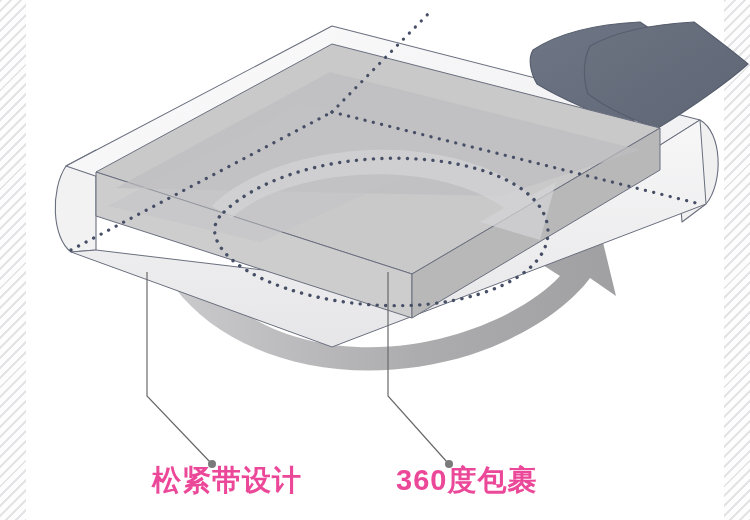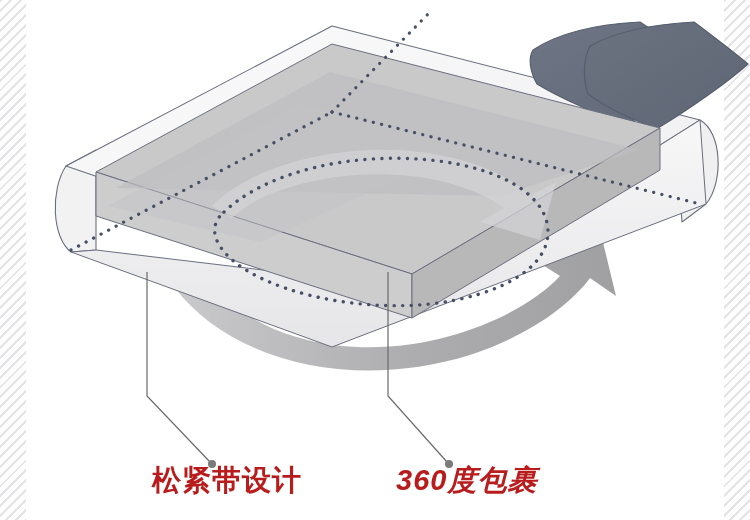--- a/index.html
+++ b/index.html
@@ -40,27 +40,27 @@
     top: 0;
     width: 750px;
     height: 520px;
   }
 
   
   .caption {
     position: absolute;
     font-size: 29px;
     font-weight: bold;
-    color: #b91c1c;
+    color: #ec4899;
     letter-spacing: 1px;
     white-space: nowrap;
     line-height: 1;
   }
   #caption-left  { left: 152px; top: 466px; }
-  #caption-right { left: 396px; top: 466px; font-style: italic; }
+  #caption-right { left: 396px; top: 466px; }
 </style>
 </head>
 <body>
 
 <div id="page">
 
   <div class="edge-hatch left"></div>
   <div class="edge-hatch right"></div>
 
   <svg id="illustration" viewBox="0 0 750 520">

